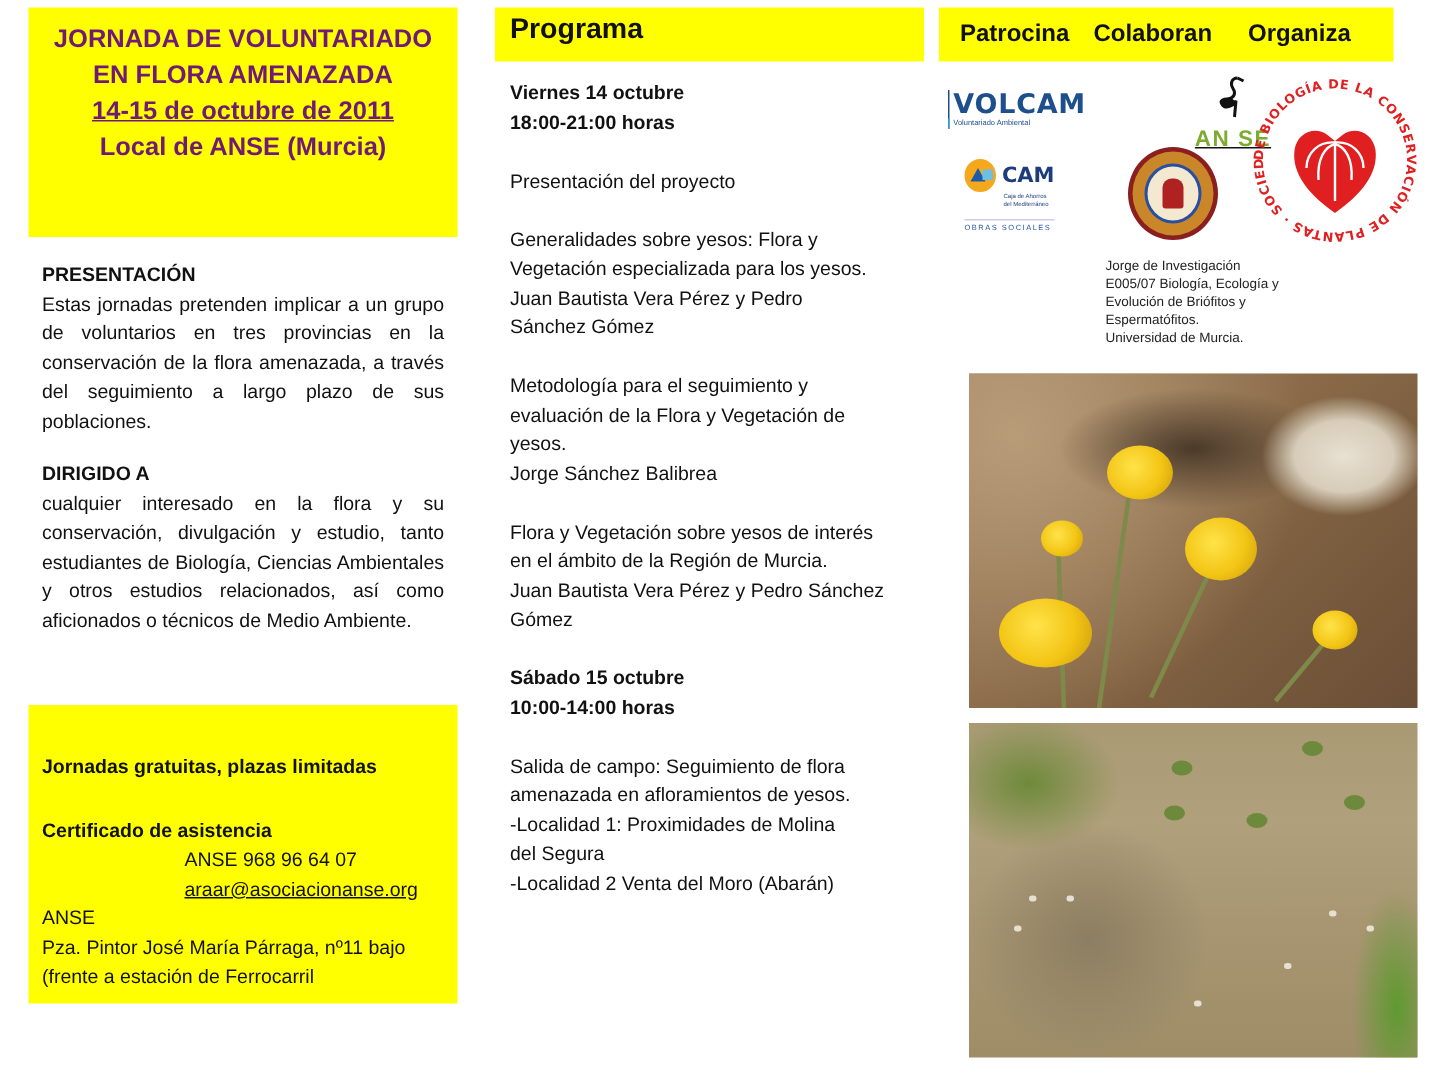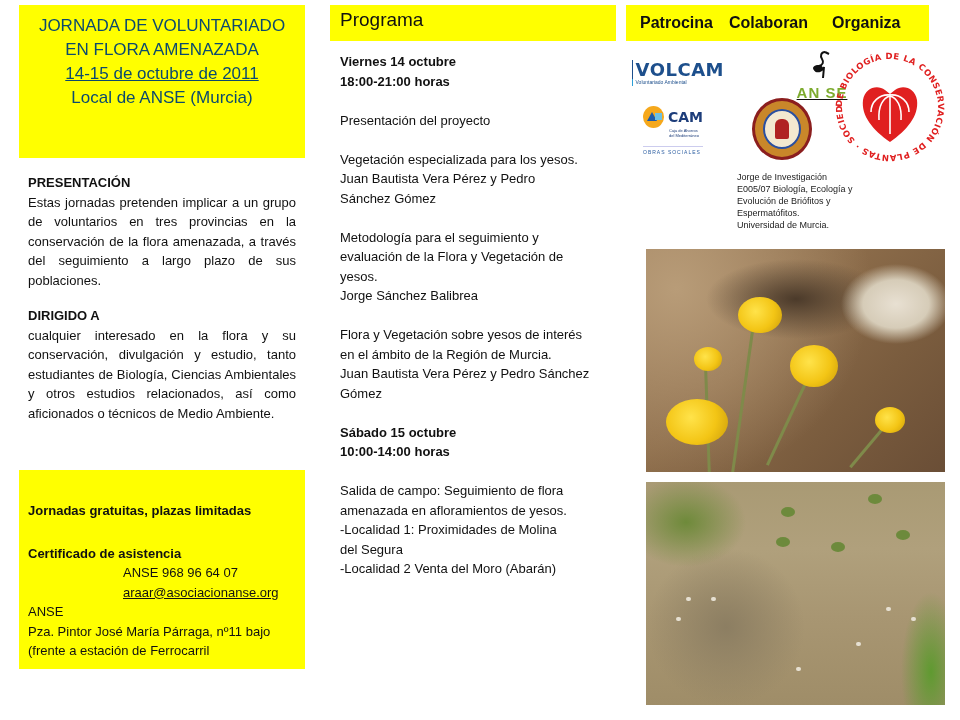--- a/index.html
+++ b/index.html
@@ -3,35 +3,35 @@
 <meta charset="utf-8">
 <style>
   * { box-sizing: border-box; margin: 0; padding: 0; }
   html, body { width: 960px; height: 720px; background: #ffffff; overflow: hidden; }
   body { position: relative; font-family: "Liberation Sans", "DejaVu Sans", sans-serif; color: #111; }
 
   .yellow { background: #ffff00; }
 
   
   .title-box { position: absolute; left: 19px; top: 5px; width: 286px; height: 153px; padding-top: 9px; text-align: center; }
-  .title-box .line { font-weight: normal; font-size: 17px; line-height: 24px; color: #0c4a6e; }
+  .title-box .line { font-weight: bold; font-size: 17px; line-height: 24px; color: #701a75; }
   .title-box .line.u { text-decoration: underline; }
 
   .section { position: absolute; left: 28px; width: 268px; font-size: 13px; line-height: 19.5px; text-align: justify; text-align-last: left; }
   .section .heading { font-weight: bold; }
   .sec-pres { top: 173px; }
   .sec-dir { top: 306px; }
 
   .info-box { position: absolute; left: 19px; top: 470px; width: 286px; height: 199px; padding: 8px 9px; font-size: 13px; line-height: 19.5px; }
   .info-box .b { font-weight: bold; margin-top: 23px; }
   .info-box .indent { padding-left: 95px; }
   .info-box a { color: #111; text-decoration: underline; }
 
   
-  .prog-header { position: absolute; left: 330px; top: 5px; width: 286px; height: 36px; padding: 2px 10px; font-weight: normal; font-size: 19px; line-height: 26px; }
+  .prog-header { position: absolute; left: 330px; top: 5px; width: 286px; height: 36px; padding: 2px 10px; font-weight: bold; font-size: 19px; line-height: 26px; }
   .prog-body { position: absolute; left: 340px; top: 52px; width: 276px; font-size: 13px; line-height: 19.5px; }
   .prog-body .b { font-weight: bold; }
   .prog-body .gap { height: 19.5px; }
 
   
   .sponsor-header { position: absolute; left: 626px; top: 5px; width: 303px; height: 36px; display: flex; align-items: center; padding-left: 14px; font-weight: bold; font-size: 16px; }
   .sponsor-header span { margin-right: 16px; }
   .sponsor-header span:last-child { margin-left: 8px; margin-right: 0; }
 
   .logo { position: absolute; }
@@ -114,20 +114,21 @@
 </div>
 
 <div class="prog-header yellow">Programa</div>
 
 <div class="prog-body">
   <div class="b">Viernes  14  octubre</div>
   <div class="b">18:00-21:00  horas</div>
   <div class="gap"></div>
   <div>Presentación del proyecto</div>
   <div class="gap"></div>
+  <div>Generalidades sobre yesos: Flora y</div>
   <div>Vegetación especializada para los yesos.</div>
   <div>Juan Bautista Vera Pérez y  Pedro</div>
   <div>Sánchez Gómez</div>
   <div class="gap"></div>
   <div>Metodología para el seguimiento y</div>
   <div>evaluación de la Flora y Vegetación de</div>
   <div>yesos.</div>
   <div>Jorge Sánchez Balibrea</div>
   <div class="gap"></div>
   <div>Flora y Vegetación sobre yesos de interés</div>

